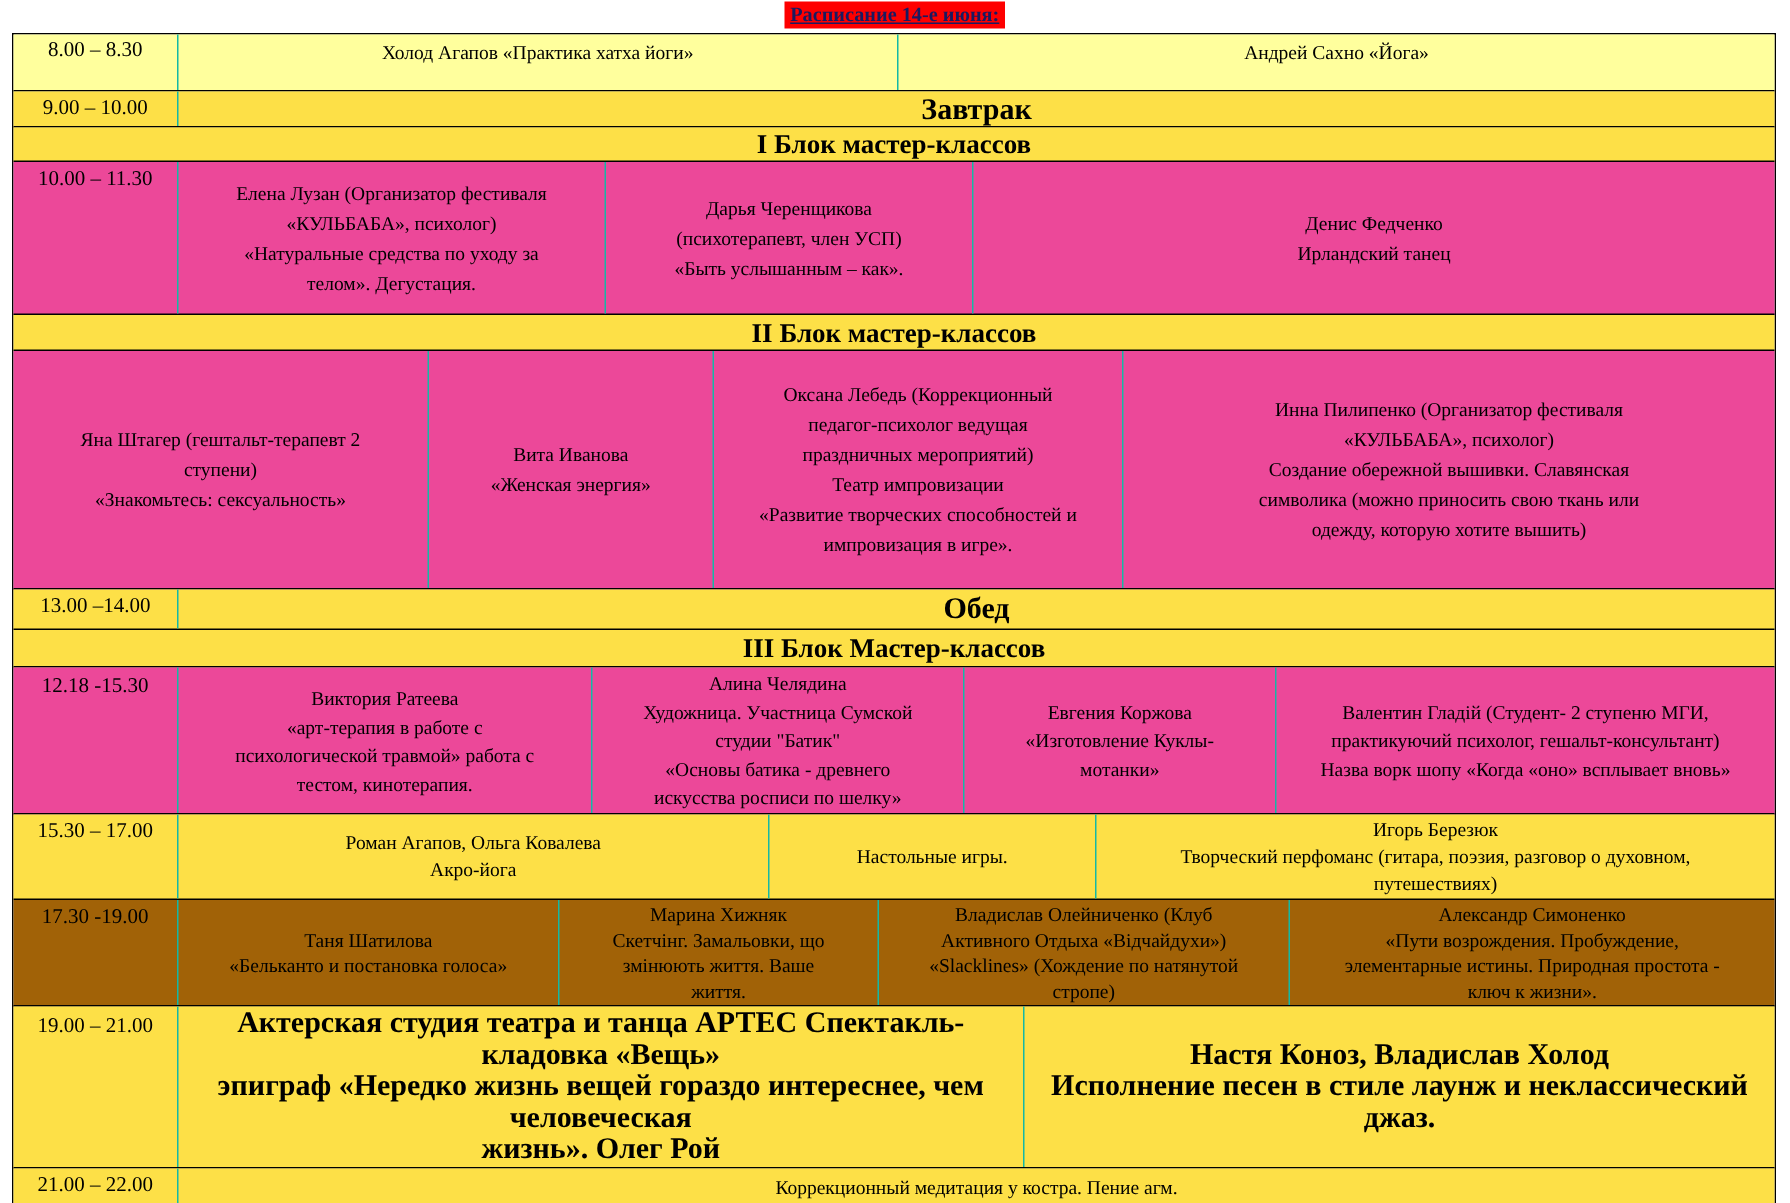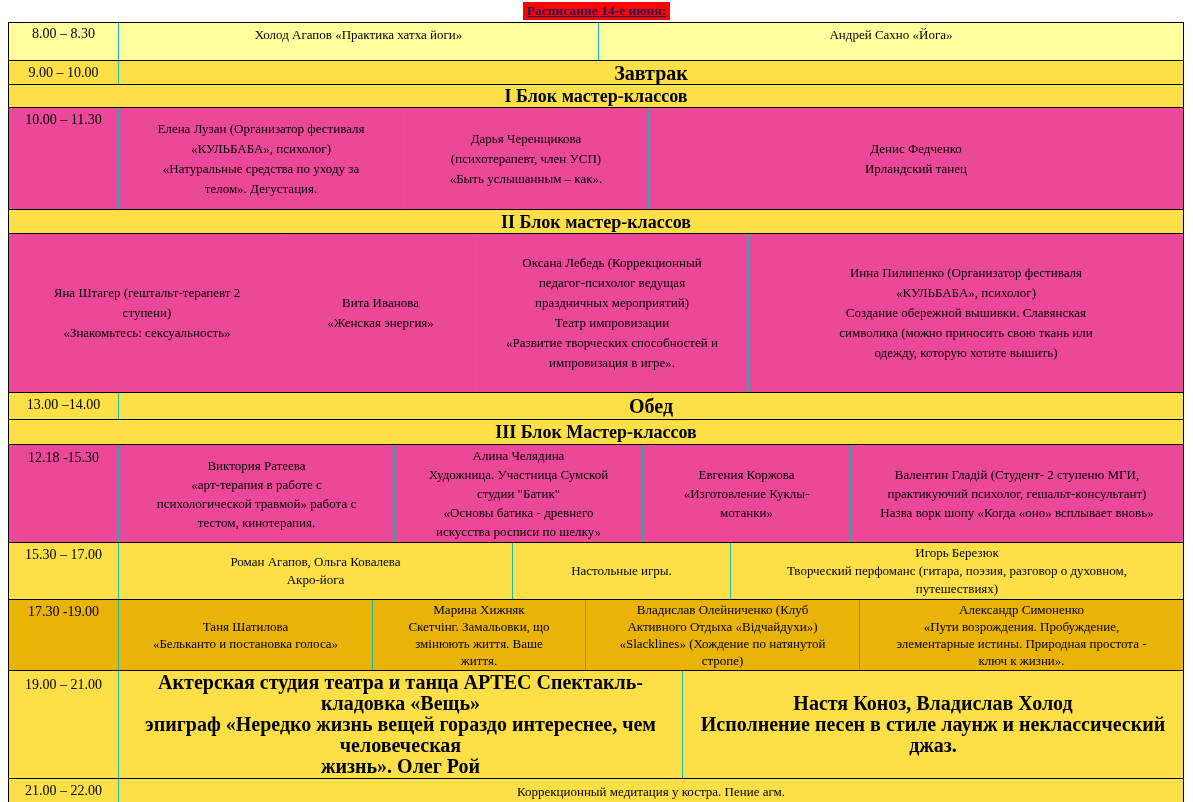--- a/index.html
+++ b/index.html
@@ -12,21 +12,21 @@
   .cell{border-right:1px solid #14b8a6;box-sizing:border-box;flex:0 0 auto;
         display:flex;align-items:center;justify-content:center;
         text-align:center;white-space:pre-line;padding:1px 4px;
         font-size:13px;line-height:20px;}
   .cell:last-child{border-right:none;flex:1 1 auto;}
   .time{flex:0 0 110px;font-size:14px;line-height:17px;align-items:flex-start;padding-top:3px;}
   .b{font-weight:bold;font-size:20px;}
   .hdr .cell{font-weight:bold;font-size:18px;}
   .bg-y{background:#ffff9d;}
   .bg-g{background:#ec4899;}
-  .bg-b{background:#eab308;}
+  .bg-b{background:#a16207;}
   .top .cell{align-items:flex-start;padding-top:2px;}
   
   .r0{min-height:37px}.r1{min-height:23px}.r2{min-height:20px}.r3{min-height:101px}
   .r4{min-height:23px}.r5{min-height:158px}.r6{min-height:26px}.r7{min-height:24px}
   .r8{min-height:97px}.r9{min-height:53px}.r10{min-height:22px}.r11{min-height:69px}
   .r12{min-height:69px}.r13{min-height:26px}
   .r8 .cell{line-height:19px}
   .r9 .cell{line-height:18px}
   .r11 .cell{line-height:17px}
   .r12 .cell{line-height:21px}

